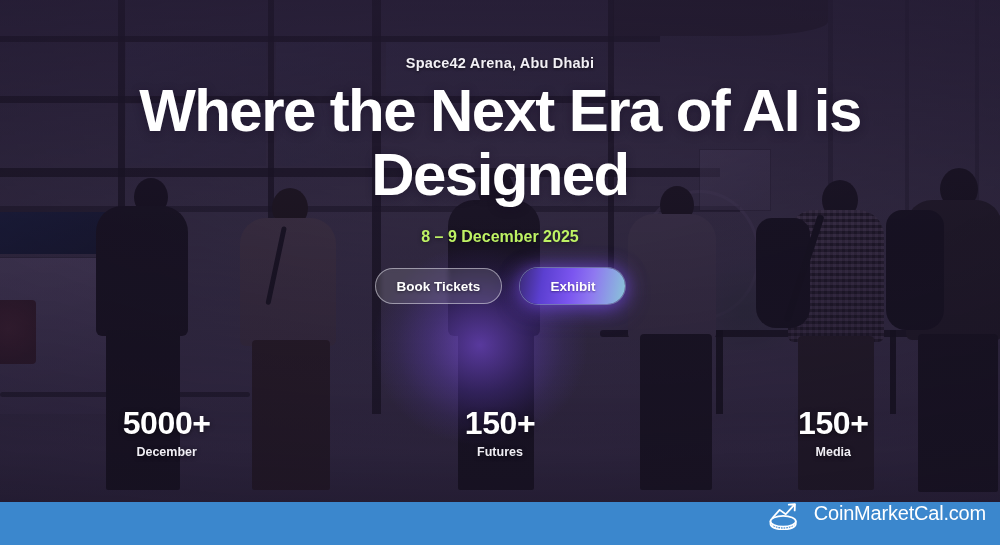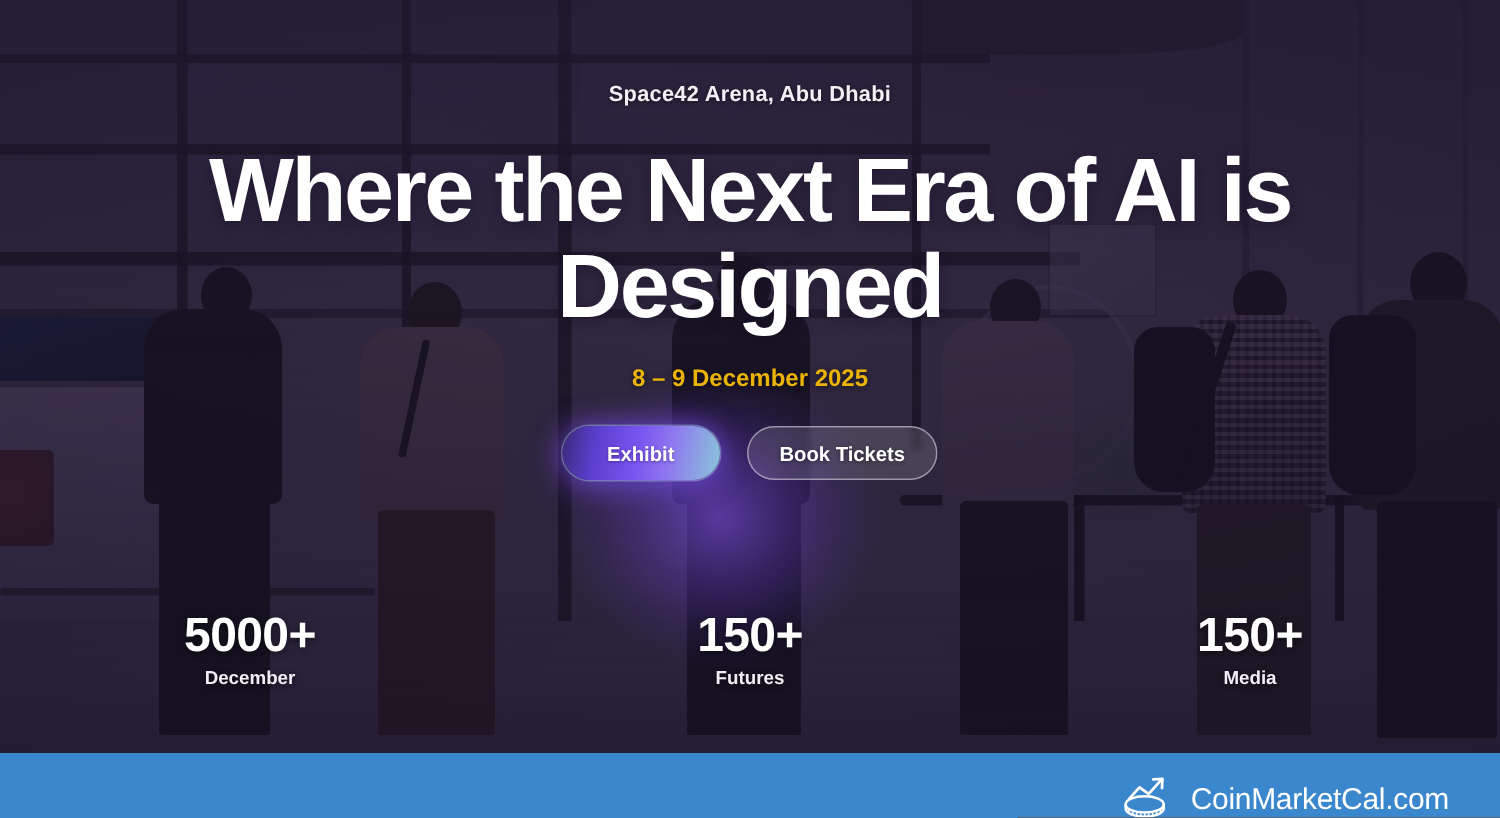--- a/index.html
+++ b/index.html
@@ -133,33 +133,33 @@
 
   .event-name {
     margin-top:20px;
     font-size:22px; font-weight:700;
     letter-spacing:-.1px;
     color:#fff;
     text-shadow:0 1px 4px rgba(0,0,0,.5);
   }
 
   .headline {
-    margin-top:24px;
+    margin-top:8px;
     font-size:60px; line-height:1.06;
     font-weight:700;
     letter-spacing:-1.6px;
     color:#fff;
     max-width:790px;
     text-shadow:0 2px 10px rgba(20,12,34,.45);
   }
 
   .dates {
     margin-top:22px;
     font-size:16px; font-weight:700;
-    color:#eab308;
+    color:#bef264;
     text-shadow:0 1px 4px rgba(0,0,0,.5);
   }
 
   .cta-row {
     margin-top:22px;
     display:flex; align-items:center; gap:18px;
   }
 
   .btn {
     border:none; cursor:pointer;
@@ -209,22 +209,22 @@
     font-size:12.5px; font-weight:700;
     color:#f0eef4;
     text-shadow:0 1px 4px rgba(0,0,0,.55);
   }
 
   
   .brandbar {
     position:absolute; left:0; top:502px;
     width:1000px; height:43px;
     background:#3b87cd;
-    display:flex; align-items:flex-end; justify-content:flex-end;
-    padding-right:34px;
+    display:flex; align-items:flex-start; justify-content:flex-end;
+    padding-right:14px;
     gap:11px;
   }
   .brand-logo { width:38px; height:28px; display:block; flex:none; }
   .brand-name {
     font-size:20px; font-weight:400;
     color:#ffffff;
     letter-spacing:-.2px;
   }
 </style>
 </head>
@@ -327,22 +327,22 @@
     <div class="hero-content">
 
       <div class="venue">Space42 Arena, Abu Dhabi</div>
 
 
       <h1 class="headline">Where the Next Era of AI is Designed</h1>
 
       <div class="dates">8 – 9 December 2025</div>
 
       <div class="cta-row">
+        <button class="btn btn-secondary">Book Tickets</button>
         <button class="btn btn-primary">Exhibit</button>
-        <button class="btn btn-secondary">Book Tickets</button>
       </div>
     </div>
 
     <div class="stats">
       <div class="stat">
         <div class="stat-value">5000+</div>
         <div class="stat-label">December</div>
       </div>
       <div class="stat">
         <div class="stat-value">150+</div>

